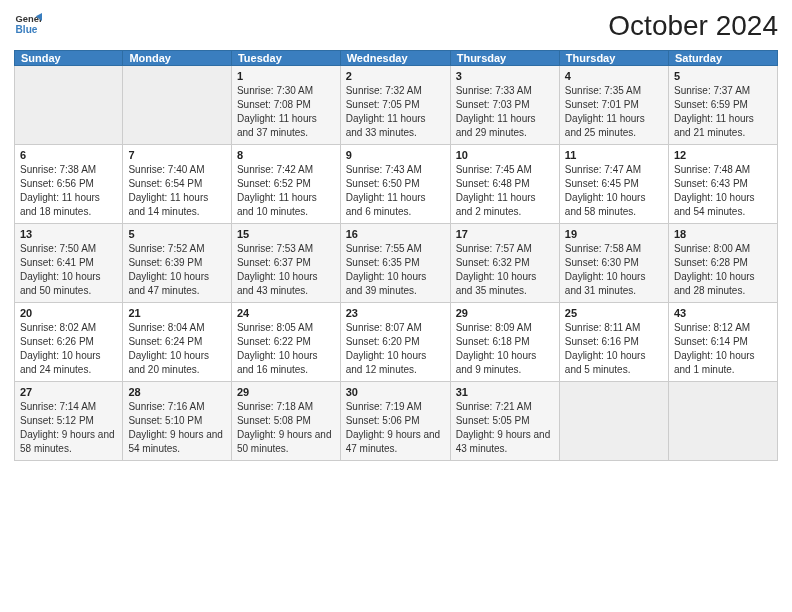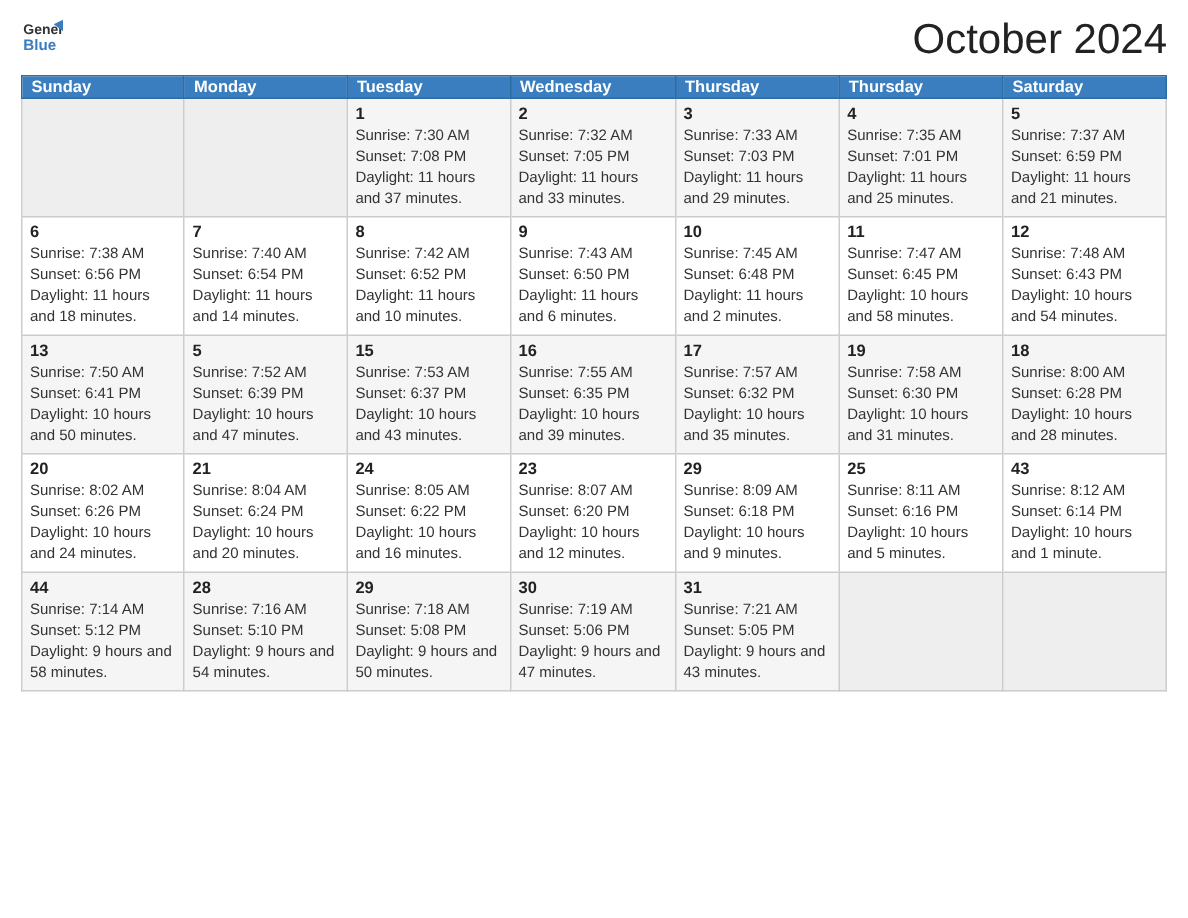--- a/index.html
+++ b/index.html
@@ -227,21 +227,21 @@
             <span class="day-num">25</span>
             <div class="day-info">Sunrise: 8:11 AM<br>Sunset: 6:16 PM<br>Daylight: 10 hours and 5 minutes.</div>
           </td>
           <td>
             <span class="day-num">43</span>
             <div class="day-info">Sunrise: 8:12 AM<br>Sunset: 6:14 PM<br>Daylight: 10 hours and 1 minute.</div>
           </td>
         </tr>
         <tr>
           <td>
-            <span class="day-num">44</span>
+            <span class="day-num">27</span>
             <div class="day-info">Sunrise: 7:14 AM<br>Sunset: 5:12 PM<br>Daylight: 9 hours and 58 minutes.</div>
           </td>
           <td>
             <span class="day-num">28</span>
             <div class="day-info">Sunrise: 7:16 AM<br>Sunset: 5:10 PM<br>Daylight: 9 hours and 54 minutes.</div>
           </td>
           <td>
             <span class="day-num">29</span>
             <div class="day-info">Sunrise: 7:18 AM<br>Sunset: 5:08 PM<br>Daylight: 9 hours and 50 minutes.</div>
           </td>

